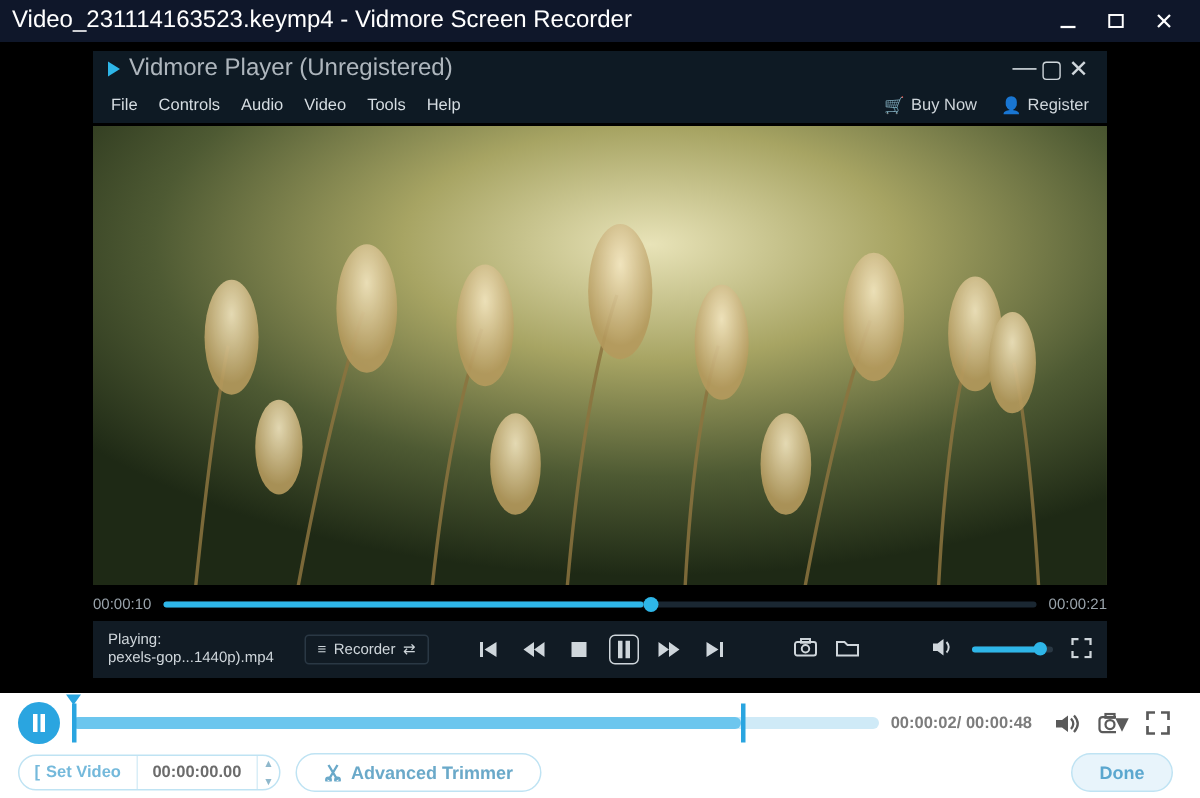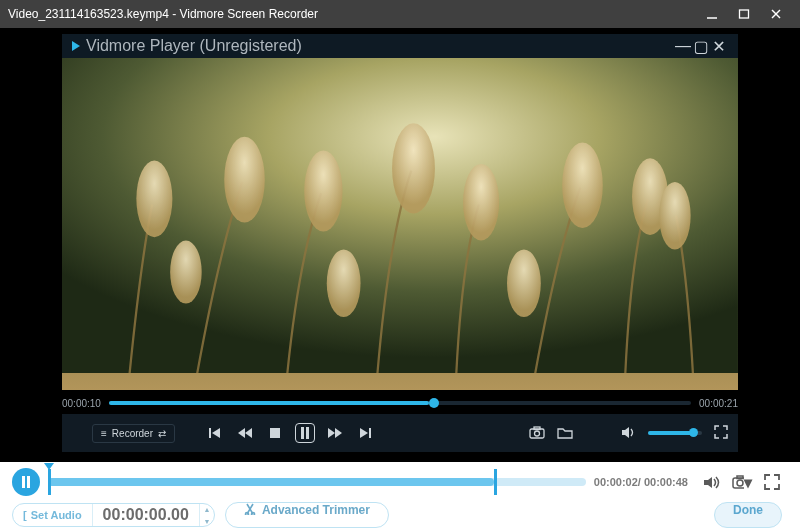--- a/index.html
+++ b/index.html
@@ -1,19 +1,19 @@
 <!DOCTYPE html>
 <html><head>
 <meta charset="utf-8">
 <style>
 * { margin: 0; padding: 0; box-sizing: border-box; font-family: "Segoe UI", Arial, sans-serif; }
 body { width: 800px; height: 532px; overflow: hidden; background: #fff; }
 
 
-.titlebar { height: 28px; background: #404040; display: flex; align-items: center; padding: 0 8px; color: #fff; font-size: 12px; }
+.titlebar { height: 28px; background: #0f172a; display: flex; align-items: center; padding: 0 8px; color: #fff; font-size: 16px; }
 .titlebar-spacer { flex: 1; }
 .winbtn { width: 32px; height: 28px; display: flex; align-items: center; justify-content: center; cursor: pointer; }
 .winbtn svg { stroke: #fff; }
 
 
 .preview { background: #000; height: 434px; position: relative; padding: 6px 14px 10px 14px; display: flex; flex-direction: column; }
 
 
 .player-header { background: #0e1a24; height: 24px; display: flex; align-items: center; color: #aeb6bd; font-size: 16px; padding: 0 10px; margin: 0 48px; }
 .triangle-logo { width: 0; height: 0; border-left: 8px solid #2eb6e8; border-top: 5px solid transparent; border-bottom: 5px solid transparent; margin-right: 6px;}
@@ -63,24 +63,24 @@
 .track-handle.left { left:0;}
 .track-handle.left::before { content:""; position:absolute; top:-6px; left:-4px; width:0; height:0; border-left:5px solid transparent; border-right:5px solid transparent; border-top:7px solid #2aa5e0;}
 .track-handle.right { left:83%;}
 .times { font-size:11px; color:#7c7c7c; white-space:nowrap;}
 .ed-icons { display:flex; gap:10px; align-items:center; margin-left:6px;}
 .ed-icon { width:20px; height:20px; display:flex; align-items:center; justify-content:center; cursor:pointer; color:#5a5a5a;}
 
 .editor-row2 { display:flex; align-items:center; gap:10px; margin-top:6px;}
 .stepbox { display:flex; align-items:center; border:1px solid #bfe3f3; border-radius:14px; height:24px; overflow:hidden;}
 .stepbox .lbl { color:#74b9db; font-size:11px; padding:0 10px; border-right:1px solid #d9eef7; cursor:pointer; height:100%; display:flex; align-items:center; gap:4px;}
-.stepbox .val { font-size:16px; color:#6c6c6c; padding:0 10px;}
+.stepbox .val { font-size:11px; color:#6c6c6c; padding:0 10px;}
 .stepbox .steppers { display:flex; flex-direction:column; border-left:1px solid #d9eef7; }
 .stepbox .steppers span { width:14px; height:12px; display:flex; align-items:center; justify-content:center; font-size:7px; color:#8fb8cc; cursor:pointer;}
-.pillbtn { height:26px; border:1px solid #bfe3f3; border-radius:14px; background:#fff; color:#6aa9c9; font-size:12px; padding:0 18px; cursor:pointer; display:flex; gap:6px;}
+.pillbtn { height:26px; border:1px solid #bfe3f3; border-radius:14px; background:#fff; color:#6aa9c9; font-size:12px; padding:0 18px; cursor:pointer; display:flex; align-items:center; gap:6px;}
 .pillbtn.light { background:#e8f4fb; color:#5ba7cf;}
 .pillbtn.primary { background:#2aa5e0; border-color:#2aa5e0; color:#fff; padding:0 30px;}
 .row2-spacer { flex:1; }
 </style>
 </head>
 <body>
 
 <div class="titlebar">
   <span>Video_231114163523.keymp4  -  Vidmore Screen Recorder</span>
   <div class="titlebar-spacer"></div>
@@ -106,20 +106,33 @@
 
   <div class="player-header">
     <div class="triangle-logo"></div>
     <span>Vidmore Player (Unregistered)</span>
     <div class="spacer"></div>
     <div class="ph-btn">—</div>
     <div class="ph-btn">▢</div>
     <div class="ph-btn">✕</div>
   </div>
 
+  <div class="menubar">
+    <span class="menuitem">File</span>
+    <span class="menuitem">Controls</span>
+    <span class="menuitem">Audio</span>
+    <span class="menuitem">Video</span>
+    <span class="menuitem">Tools</span>
+    <span class="menuitem">Help</span>
+    <div class="spacer"></div>
+    <div class="menu-right">
+      <span>🛒 <span>Buy Now</span></span>
+      <span>👤 <span>Register</span></span>
+    </div>
+  </div>
 
   <div class="video-area">
     <svg class="grass-svg" viewBox="0 0 600 280" preserveAspectRatio="xMidYMid slice">
       <defs>
         <radialGradient id="bg" cx="55%" cy="25%" r="70%">
           <stop offset="0%" stop-color="#e8e3b8"></stop>
           <stop offset="35%" stop-color="#a7a463"></stop>
           <stop offset="70%" stop-color="#4e5a33"></stop>
           <stop offset="100%" stop-color="#1e2915"></stop>
         </radialGradient>
@@ -158,20 +171,24 @@
   <div class="player-time">
     <span>00:00:10</span>
     <div class="pt-track">
       <div class="pt-fill"></div>
         <div class="pt-thumb"></div>
     </div>
     <span>00:00:21</span>
   </div>
 
   <div class="player-controls">
+    <div class="nowplaying">
+      <span>Playing:</span>
+      <span>pexels-gop...1440p).mp4</span>
+    </div>
     <div class="playlist-btn">≡ <span>Recorder</span> ⇄</div>
     <div class="media-btns">
       <div class="ctrl">
           <svg width="14" height="14" fill="#cfd6db">
             <rect x="1" y="2" width="2" height="10"></rect>
             <polygon points="12,2 4,7 12,12"></polygon>
           </svg>
         </div>
       <div class="ctrl">
           <svg width="16" height="12" fill="#cfd6db">
@@ -261,21 +278,21 @@
       <div class="ed-icon">
           <svg width="16" height="16" fill="none" stroke="#5a5a5a" stroke-width="1.8">
             <path d="M1 6V1h5M15 6V1h-5M1 10v5h5M15 10v5h-5"></path>
           </svg>
         </div>
     </div>
   </div>
 
   <div class="editor-row2">
     <div class="stepbox">
-      <span class="lbl">[ <span>Set Audio</span></span>
+      <span class="lbl">[ <span>Set Video</span></span>
       <span class="val">00:00:00.00</span>
       <div class="steppers">
           <span>▲</span>
           <span>▼</span>
         </div>
     </div>
     <div class="pillbtn">
       <svg width="12" height="12" fill="none" stroke="#6aa9c9" stroke-width="1.6">
           <path d="M3 1l6 10M9 1L3 11"></path>
           <circle cx="3" cy="11" r="1.5"></circle>

